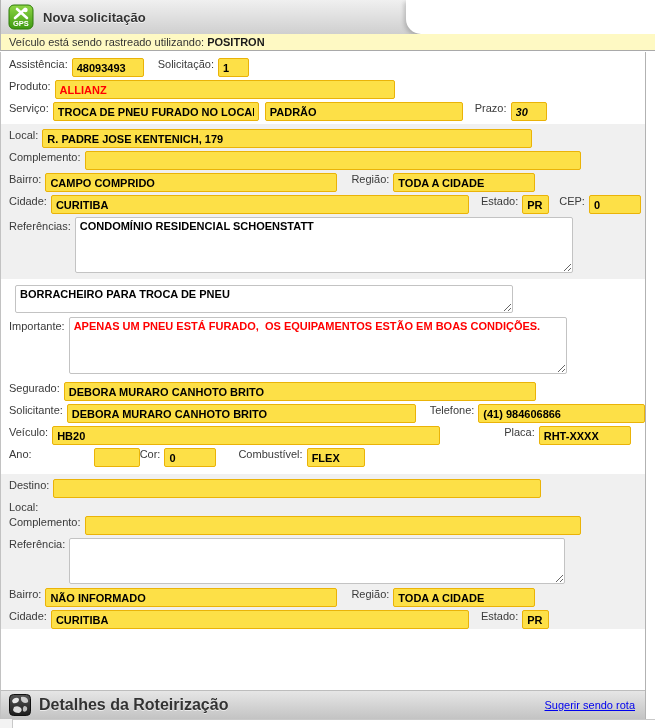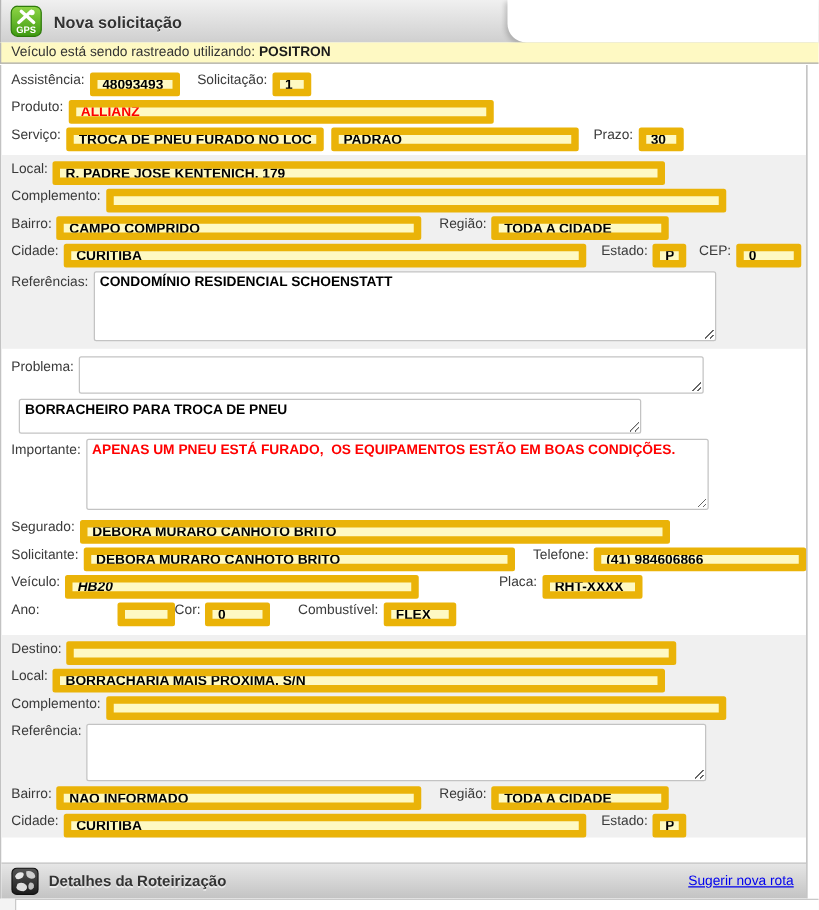--- a/index.html
+++ b/index.html
@@ -46,39 +46,39 @@
   .sec.gray{background:#f0f0f0;}
   .sec.s1{padding-top:6px;}
   .sec.g1{padding-bottom:6px;}
   .sec.s2{padding-top:6px;padding-bottom:7px;}
   .sec.g2{padding-bottom:0;}
   .row{display:flex;margin-bottom:3px;}
   .row.top{align-items:flex-start;}
   .lbl{margin-right:4px;white-space:nowrap;color:#3a3a3a;padding-top:0;}
   .row.top .lbl{padding-top:3px;}
   input.fld{
-    height:19px;box-sizing:border-box;border:6px solid #eab308;border-radius:2px;
-    background:#fef9c3;padding:0 4px;font:bold 11px "Liberation Sans","DejaVu Sans",sans-serif;
+    height:19px;box-sizing:border-box;border:1px solid #eab308;border-radius:2px;
+    background:#fde047;padding:0 4px;font:bold 11px "Liberation Sans","DejaVu Sans",sans-serif;
     color:#000;outline:none;
   }
   textarea.fld{
     box-sizing:border-box;border:1px solid #c3c3c3;border-radius:2px;background:#fff;
     padding:2px 4px;font:bold 11px "Liberation Sans","DejaVu Sans",sans-serif;color:#000;
     resize:both;outline:none;overflow:hidden;
   }
   .red, input.red, textarea.red{color:#ff0000 !important;}
   
   .footerbar{
     margin-top:auto;height:28px;flex:0 0 auto;
     background:linear-gradient(#e6e6e6,#c3c3c3);
     border-top:1px solid #bdbdbd;
     display:flex;align-items:center;
   }
   .footerbar .globe{margin-left:8px;width:22px;height:22px;flex:0 0 auto;}
-  .footerbar .ftitle{margin-left:8px;font-weight:bold;font-size:12px;color:#333;
+  .footerbar .ftitle{margin-left:8px;font-weight:bold;font-size:16px;color:#333;
     text-shadow:0 1px 0 rgba(255,255,255,.6);}
   .footerbar .flink{margin-left:auto;margin-right:10px;color:#0000ee;text-decoration:underline;cursor:pointer;}
   
   .bottomstrip{position:absolute;left:0;top:719px;width:655px;height:9px;background:#f3f3f3;}
   .bottomstrip .inner{
     position:absolute;left:12px;top:0;right:0;height:9px;background:#ffffff;
     border-top:1px solid #c9c9c9;border-left:1px solid #c9c9c9;
   }
 </style>
 </head>
@@ -121,21 +121,21 @@
     </div>
     <div class="row">
       <span class="lbl">Produto:</span>
       <input class="fld red" style="width: 340px;" value="ALLIANZ">
     </div>
     <div class="row">
       <span class="lbl">Serviço:</span>
       <input class="fld" style="width: 206px;" value="TROCA DE PNEU FURADO NO LOCAL">
       <input class="fld" style="width: 198px; margin-left: 6px;" value="PADRÃO">
       <span class="lbl" style="margin-left:12px">Prazo:</span>
-      <input class="fld" style="width: 36px;" value="30">
+      <input class="fld" style="width: 36px; font-style: italic;" value="30">
     </div>
   </div>
 
   <div class="sec gray g1">
     <div class="row">
       <span class="lbl">Local:</span>
       <input class="fld" style="width: 490px;" value="R. PADRE JOSE KENTENICH, 179">
     </div>
     <div class="row">
       <span class="lbl">Complemento:</span>
@@ -156,64 +156,59 @@
       <input class="fld" style="width: 52px;" value="0">
     </div>
     <div class="row top" style="margin-bottom:0">
       <span class="lbl">Referências:</span>
       <textarea class="fld" style="width: 498px; height: 56px;">CONDOMÍNIO RESIDENCIAL SCHOENSTATT</textarea>
     </div>
   </div>
 
   <div class="sec s2">
     <div class="row top" style="margin-bottom:4px">
-      <span class="lbl">Problema:</span>
-      <textarea class="fld" style="width: 500px; height: 30px;"></textarea>
-    </div>
-    <div class="row top" style="margin-bottom:4px">
       <textarea class="fld" style="width: 498px; height: 28px; margin-left: 6px;">BORRACHEIRO PARA TROCA DE PNEU</textarea>
     </div>
     <div class="row top" style="margin-bottom:8px">
       <span class="lbl">Importante:</span>
       <textarea class="fld red" style="width: 498px; height: 57px;">APENAS UM PNEU ESTÁ FURADO,  OS EQUIPAMENTOS ESTÃO EM BOAS CONDIÇÕES.</textarea>
     </div>
     <div class="row">
       <span class="lbl">Segurado:</span>
       <input class="fld" style="width: 472px;" value="DEBORA MURARO CANHOTO BRITO">
     </div>
     <div class="row">
       <span class="lbl">Solicitante:</span>
       <input class="fld" style="width: 356px;" value="DEBORA MURARO CANHOTO BRITO">
       <span class="lbl" style="margin-left:14px">Telefone:</span>
       <input class="fld" style="width: 170px;" value="(41) 984606866">
     </div>
     <div class="row">
       <span class="lbl">Veículo:</span>
-      <input class="fld" style="width: 283px; font-style: italic;" value="HB20">
+      <input class="fld" style="width: 388px;" value="HB20">
       <span class="lbl" style="margin-left:64px">Placa:</span>
-      <input class="fld" style="width: 80px;" value="RHT-XXXX">
+      <input class="fld" style="width: 92px;" value="RHT-XXXX">
     </div>
     <div class="row" style="margin-bottom:0">
       <span class="lbl">Ano:</span>
       <input class="fld" style="width: 46px; margin-left: 58px;" value="">
       <span class="lbl" style="">Cor:</span>
       <input class="fld" style="width: 52px;" value="0">
       <span class="lbl" style="margin-left:22px">Combustível:</span>
       <input class="fld" style="width: 58px;" value="FLEX">
     </div>
   </div>
 
   <div class="sec gray g2">
     <div class="row">
       <span class="lbl">Destino:</span>
       <input class="fld" style="width: 488px;" value="">
     </div>
     <div class="row">
       <span class="lbl">Local:</span>
-      <input class="fld" style="width: 490px;" value="BORRACHARIA MAIS PROXIMA, S/N">
     </div>
     <div class="row">
       <span class="lbl">Complemento:</span>
       <input class="fld" style="width: 496px;" value="">
     </div>
     <div class="row" style="margin-bottom:4px">
       <span class="lbl">Referência:</span>
       <textarea class="fld" style="width: 496px; height: 46px;"></textarea>
     </div>
     <div class="row">
@@ -240,19 +235,19 @@
           </linearGradient>
         </defs>
         <rect x="0.5" y="0.5" width="21" height="21" rx="4" fill="url(#g2)" stroke="#111"></rect>
         <path d="M3 7 Q5 3 9 4 Q11 5 9 8 Q6 10 4 9 Z" fill="#e8e8e8"></path>
         <path d="M12 3 Q17 2 19 6 Q20 9 16 9 Q12 8 12 5 Z" fill="#cfcfcf"></path>
         <path d="M5 13 Q9 11 12 14 Q14 17 10 19 Q5 19 4 16 Z" fill="#dddddd"></path>
         <path d="M15 12 Q19 12 18 16 Q16 19 14 17 Q13 14 15 12 Z" fill="#bfbfbf"></path>
       </svg>
     </span>
     <span class="ftitle">Detalhes da Roteirização</span>
-    <a class="flink">Sugerir nova rota</a>
+    <a class="flink">Sugerir sendo rota</a>
   </div>
 </div>
 
 <div class="bottomstrip">
   <div class="inner"></div>
 </div>
 
 </body></html>

